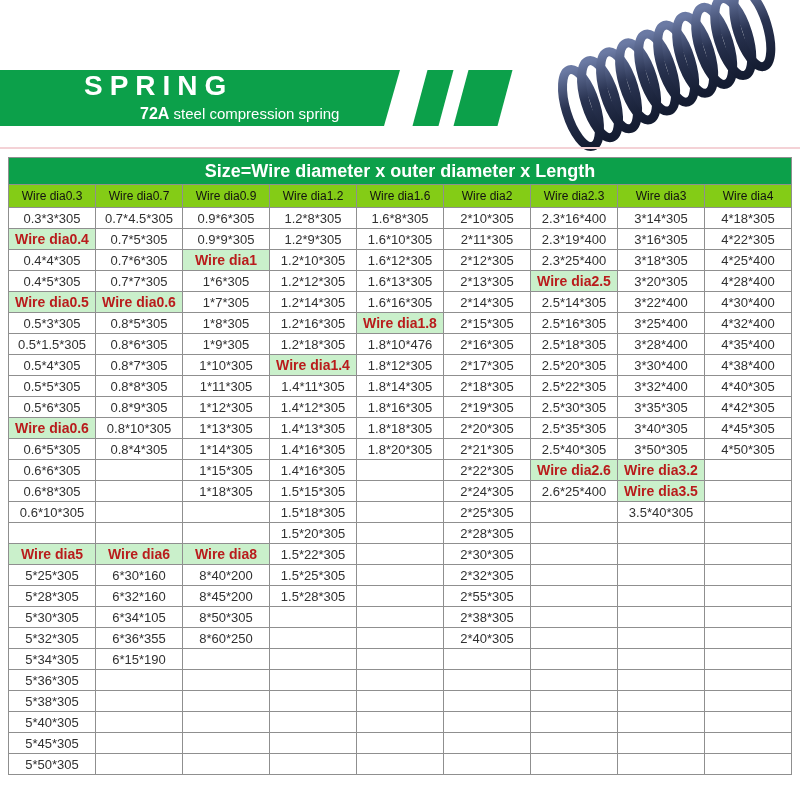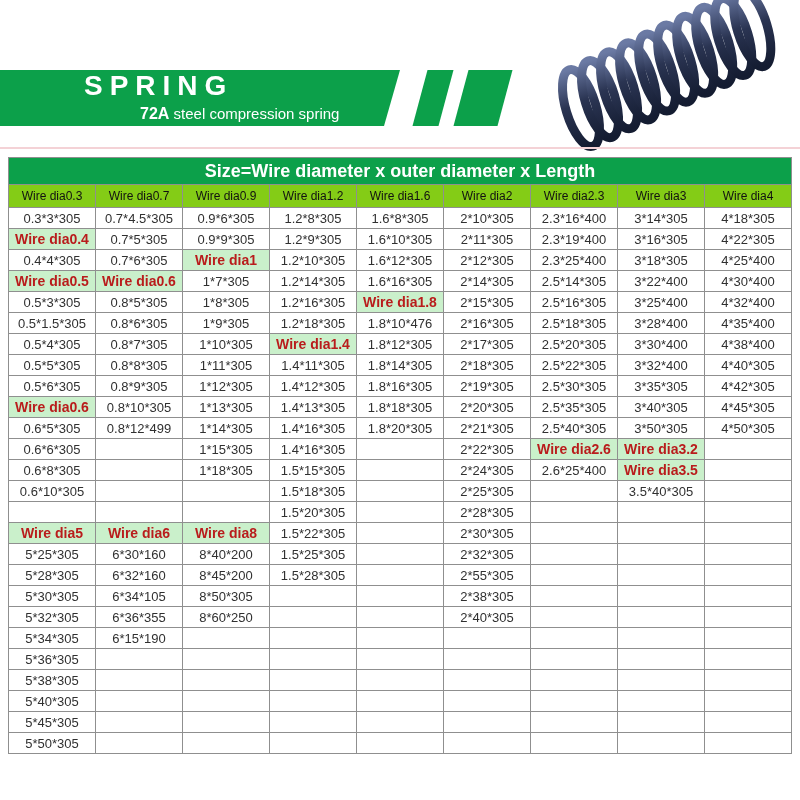--- a/index.html
+++ b/index.html
@@ -129,20 +129,31 @@
           <td class="val">0.7*6*305</td>
           <td class="wirehdr">Wire dia1</td>
           <td class="val">1.2*10*305</td>
           <td class="val">1.6*12*305</td>
           <td class="val">2*12*305</td>
           <td class="val">2.3*25*400</td>
           <td class="val">3*18*305</td>
           <td class="val">4*25*400</td>
         </tr>
         <tr>
+          <td class="val">0.4*5*305</td>
+          <td class="val">0.7*7*305</td>
+          <td class="val">1*6*305</td>
+          <td class="val">1.2*12*305</td>
+          <td class="val">1.6*13*305</td>
+          <td class="val">2*13*305</td>
+          <td class="wirehdr">Wire dia2.5</td>
+          <td class="val">3*20*305</td>
+          <td class="val">4*28*400</td>
+        </tr>
+        <tr>
           <td class="wirehdr">Wire dia0.5</td>
           <td class="wirehdr">Wire dia0.6</td>
           <td class="val">1*7*305</td>
           <td class="val">1.2*14*305</td>
           <td class="val">1.6*16*305</td>
           <td class="val">2*14*305</td>
           <td class="val">2.5*14*305</td>
           <td class="val">3*22*400</td>
           <td class="val">4*30*400</td>
         </tr>
@@ -207,21 +218,21 @@
           <td class="val">1*13*305</td>
           <td class="val">1.4*13*305</td>
           <td class="val">1.8*18*305</td>
           <td class="val">2*20*305</td>
           <td class="val">2.5*35*305</td>
           <td class="val">3*40*305</td>
           <td class="val">4*45*305</td>
         </tr>
         <tr>
           <td class="val">0.6*5*305</td>
-          <td class="val">0.8*12*499</td>
+          <td class="val">0.8*4*305</td>
           <td class="val">1*14*305</td>
           <td class="val">1.4*16*305</td>
           <td class="val">1.8*20*305</td>
           <td class="val">2*21*305</td>
           <td class="val">2.5*40*305</td>
           <td class="val">3*50*305</td>
           <td class="val">4*50*305</td>
         </tr>
         <tr>
           <td class="val">0.6*6*305</td>

